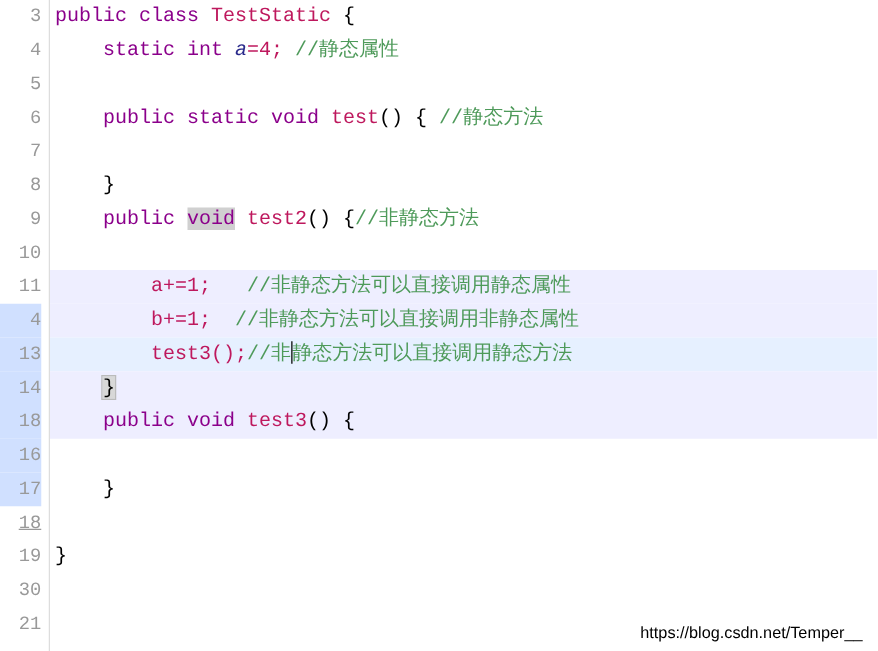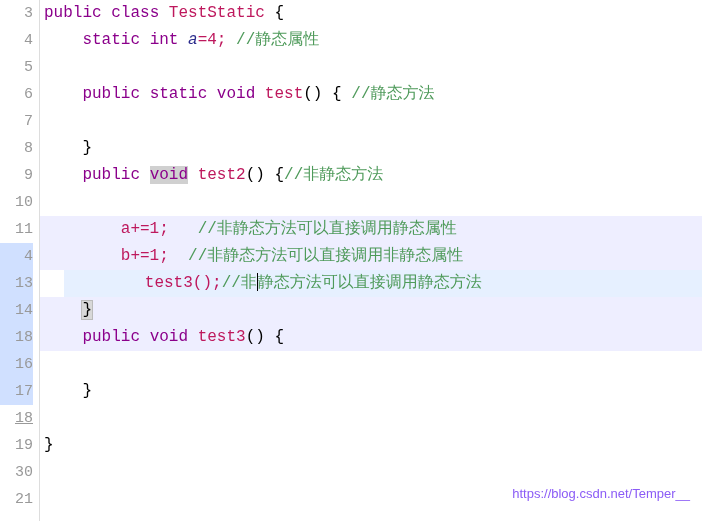--- a/index.html
+++ b/index.html
@@ -39,21 +39,20 @@
     height: 27px;
     line-height: 27px;
     white-space: pre;
     padding-left: 4px;
   }
   .hl-strip {
     background: #eef; 
   }
   .hl-cursor {
     background: #e6f0ff; 
-    margin-left: 24px;
   }
   .kw { color: #8b008b; font-weight: normal; }     
   .ident { color: #be185d; }
   .italic-ident { color: #2a2a8b; font-style: italic; }
   .paren { color: #000; }
   .comment { color: #4e9a5a; }
   .cursor {
     display: inline-block;
     width: 1px;
     height: 18px;
@@ -65,22 +64,22 @@
   .sel {
     background: #d0d0d0;
   }
   .brace-hl {
     background: #d8d8d8;
     outline: 1px solid #bbb;
   }
   .watermark {
     position: absolute;
     right: 12px;
-    bottom: 20px;
-    color: #8b5cf6;
+    bottom: 8px;
+    color: #000000;
     font-size: 13px;
     font-family: Arial, sans-serif;
     pointer-events: none;
   }
   .ln-underline { text-decoration: underline; }
   .gutter .ln.mark {
     background: #d0e0ff;
   }
 </style>
 </head>

